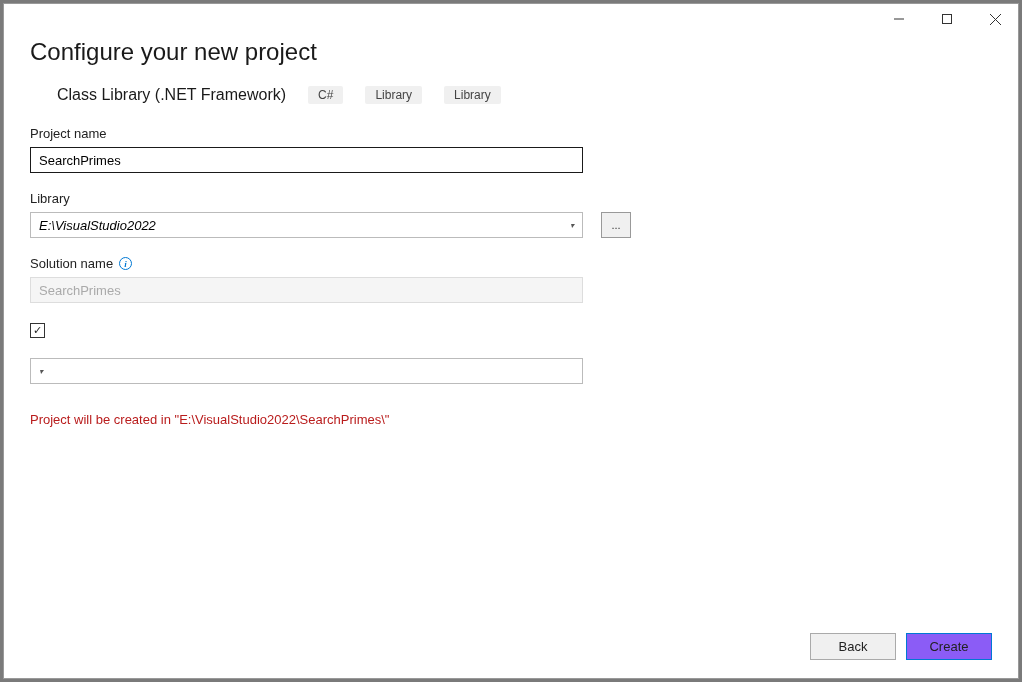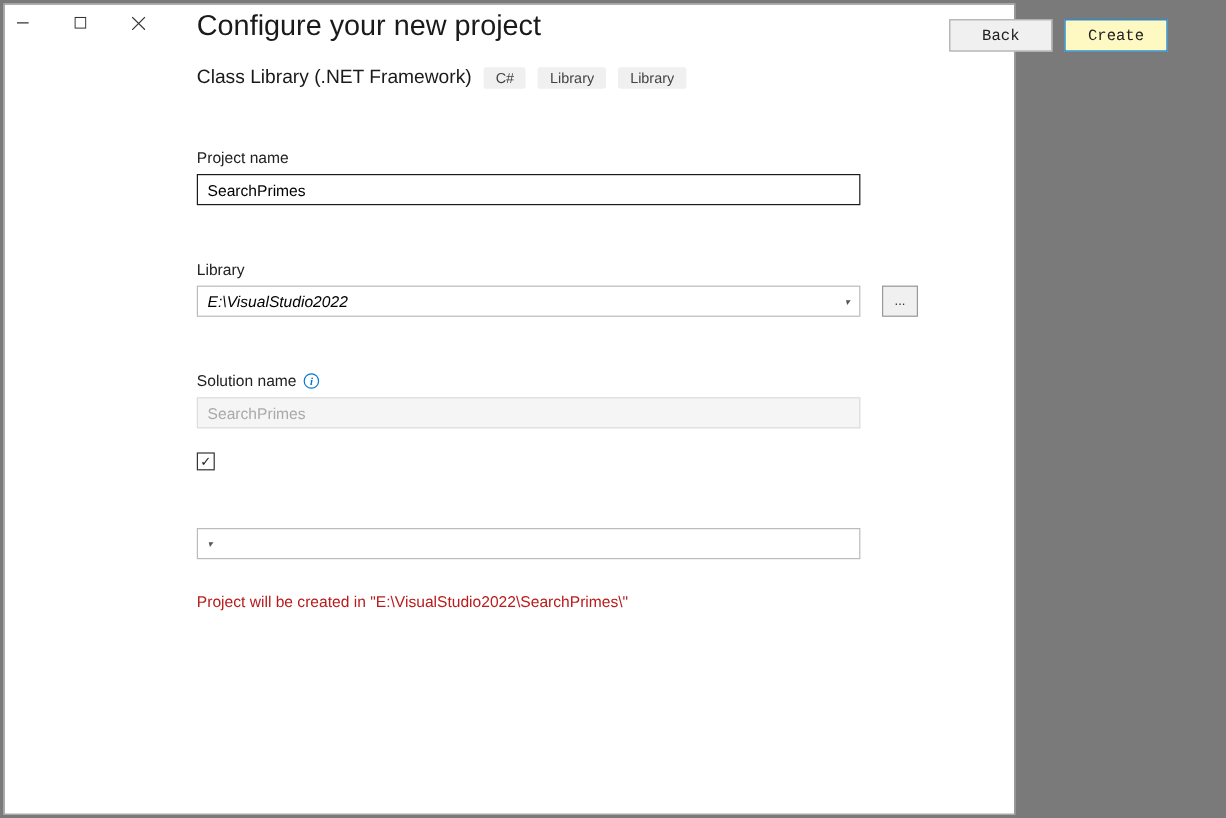--- a/index.html
+++ b/index.html
@@ -12,25 +12,26 @@
       font-size: 13px;
       background: #7a7a7a;
       width: 1022px;
       height: 682px;
       overflow: hidden;
     }
     .window {
       position: absolute;
       left: 3px;
       top: 3px;
-      width: 843px;
+      width: 1016px;
       height: 676px;
       background: #ffffff;
       border: 1px solid #999;
       display: flex;
+      flex-direction: column;
       justify-content: space-between;
     }
     .titlebar {
       height: 30px;
       display: flex;
       justify-content: flex-end;
       align-items: center;
       padding-right: 8px;
       gap: 18px;
     }
@@ -50,22 +51,23 @@
     }
     .heading {
       font-size: 24px;
       font-weight: 400;
       color: #1a1a1a;
       margin-bottom: 20px;
     }
     .subheading-row {
       display: flex;
       align-items: center;
-      gap: 10px;
+      gap: 22px;
       margin-bottom: 22px;
+      margin-left: 27px;
     }
     .subheading {
       font-size: 16px;
       font-weight: 400;
       color: #1a1a1a;
     }
     .tag {
       background: #f0f0f0;
       border-radius: 2px;
       padding: 2px 10px;
@@ -162,45 +164,44 @@
       height: 15px;
       border: 1px solid #333;
       display: flex;
       align-items: center;
       justify-content: center;
       font-size: 11px;
       color: #222;
     }
     .field-group {
       margin-bottom: 18px;
-      margin-top: 28px;
     }
     .preview-text {
       font-size: 13px;
       color: #b91c1c;
       margin-top: 10px;
     }
     .footer {
       display: flex;
       justify-content: flex-end;
       gap: 10px;
       padding: 12px 26px 18px 0;
     }
     .btn {
       min-width: 86px;
       height: 27px;
       border: 1px solid #aaa;
       background: #f0f0f0;
       font-size: 13px;
       color: #222;
-      font-family: Liberation Mono, monospace;
+      font-family: Liberation Sans, sans-serif;
       cursor: pointer;
     }
     .btn-primary {
-      background: #fef9c3;
+      background: #8b5cf6;
       border: 1.5px solid #0078d4;
     }
   </style>
 </head>
 <body>
 
 <div class="window">
   <div class="titlebar">
     <div class="caption-btn">
       <svg width="10" height="10" viewBox="0 0 10 10">

